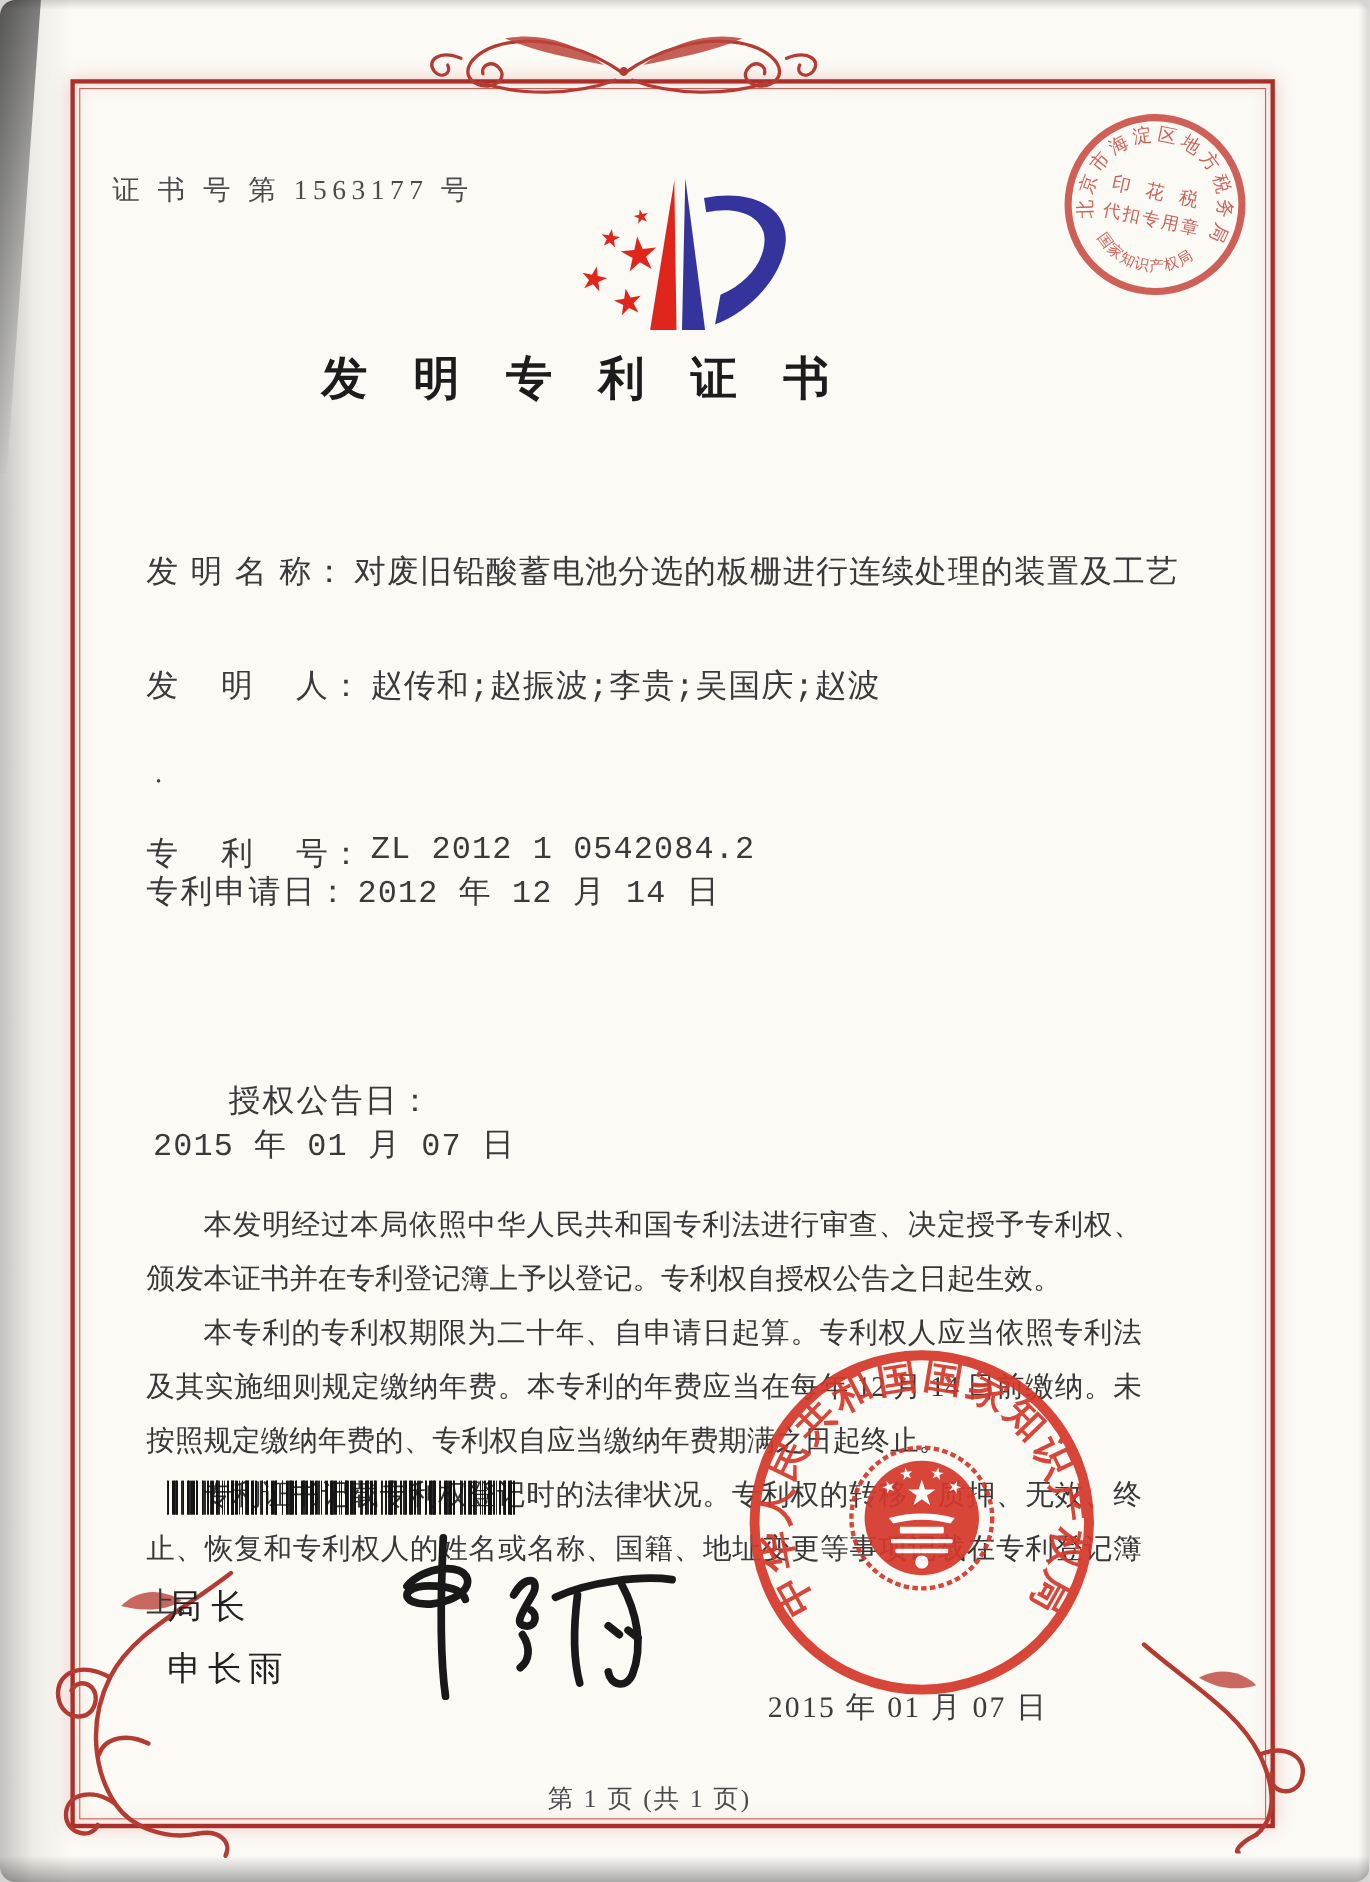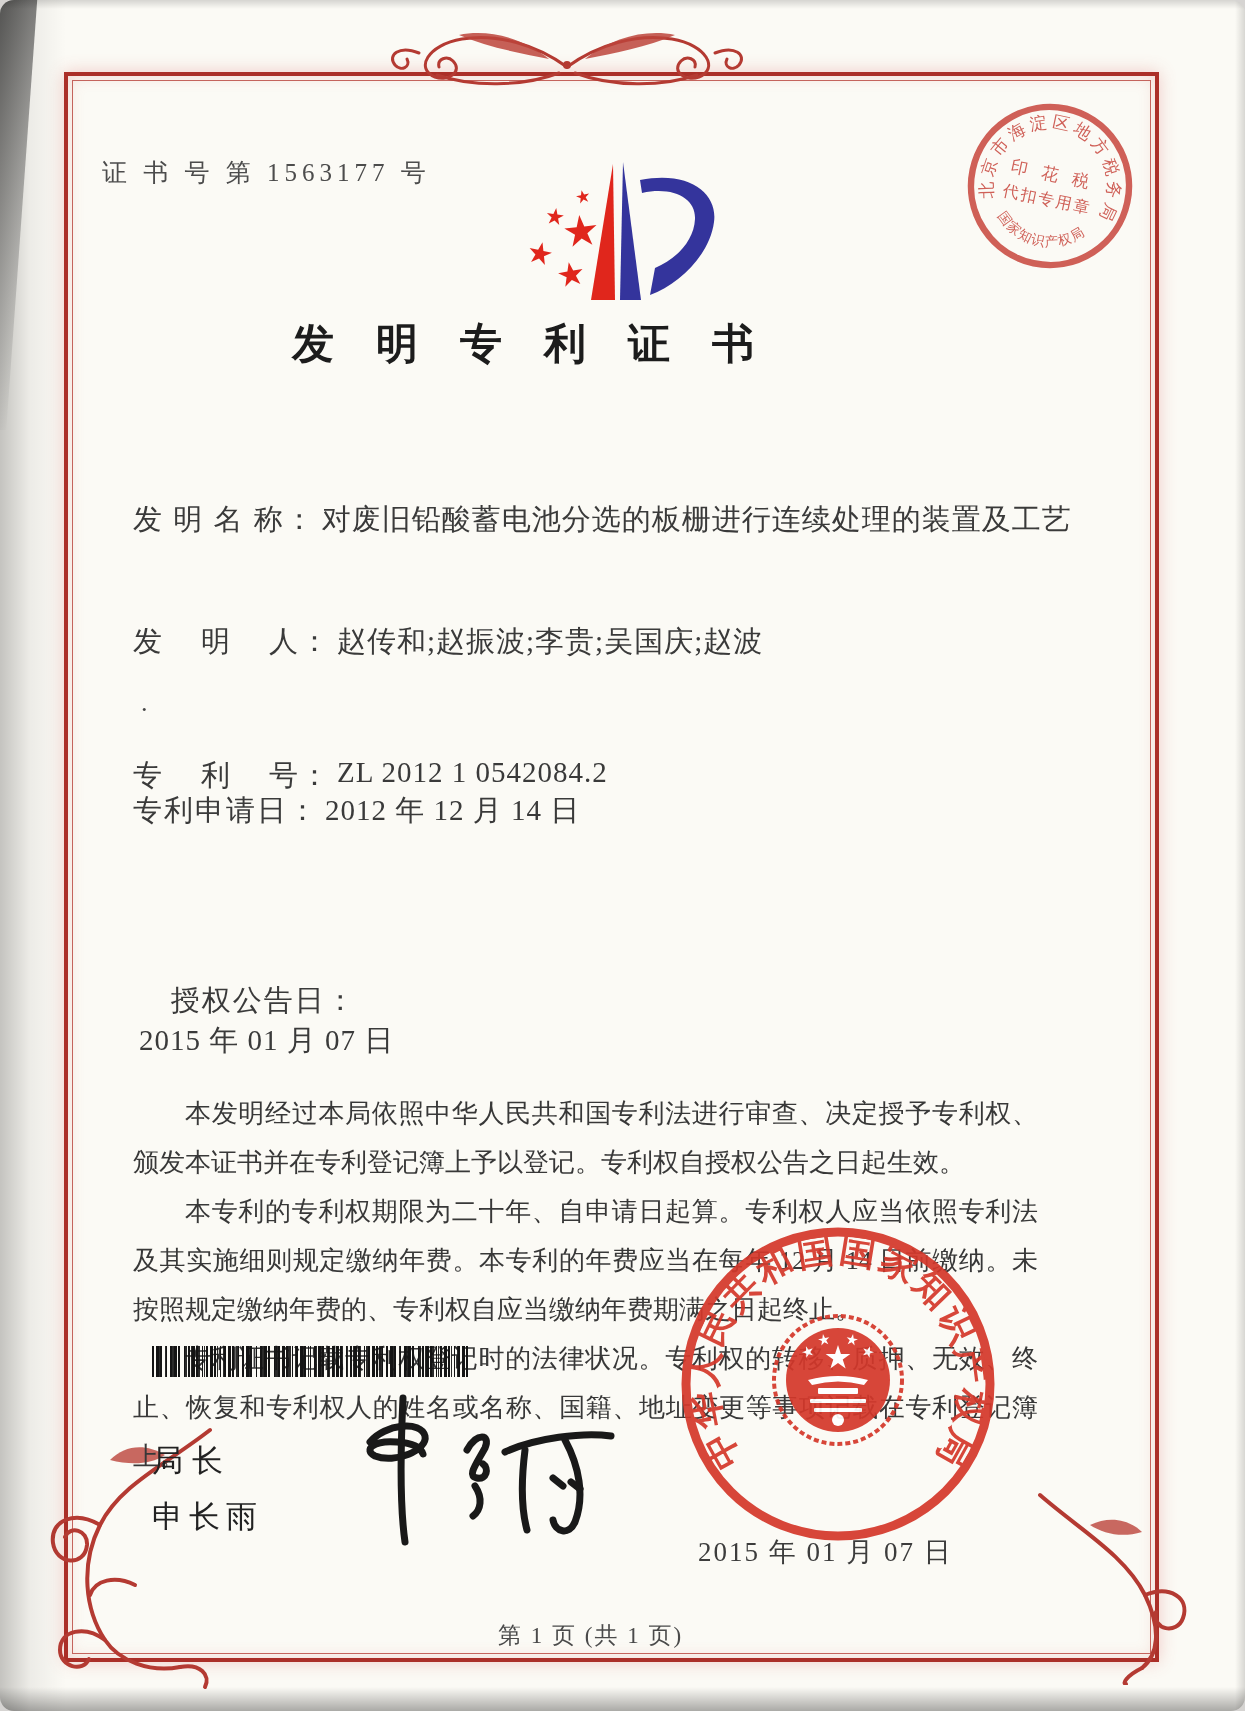--- a/index.html
+++ b/index.html
@@ -27,22 +27,22 @@
     box-shadow:0 0 16px rgba(214,94,88,.30), inset 0 0 16px rgba(214,94,88,.22);}
   .frame-inner{position:absolute;left:4px;top:4px;right:4px;bottom:4px;
     border:1.5px solid #c4635c;}
 
   .abs{position:absolute;}
   .cert-no{left:102px;top:156px;font-size:25px;letter-spacing:5px;color:#4c4c4c;white-space:pre;}
   .title{left:292px;top:316px;font-size:42px;font-weight:bold;letter-spacing:42px;color:#1c1c1c;white-space:nowrap;}
 
   .field{left:133px;font-size:29px;color:#3a3a3a;white-space:pre;display:flex;text-align:center;}
   .field .lab{white-space:pre;letter-spacing:2px;}
-  .field .val{margin-left:6px;letter-spacing:1px;}
-  .f0{top:500px;} .f1{top:622px;} .f2{top:716px;margin-top:40px;} .f3{top:791px;} .f4{top:890px;} .f5{top:981px;flex-direction:column;}
+  .field .val{margin-left:6px;letter-spacing:1px;font-family:Liberation Mono, monospace;}
+  .f0{top:500px;} .f1{top:604px;} .f2{top:716px;margin-top:40px;} .f3{top:791px;} .f4{top:890px;} .f5{top:981px;flex-direction:column;}
   .stray{left:141px;top:688px;font-size:26px;color:#444;}
 
   .body-text{left:133px;top:1089px;width:905px;font-size:26px;line-height:49px;
     color:#383838;text-align:justify;}
   .body-text p{margin:0;text-indent:2em;}
 
   .barcode{left:152px;top:1346px;width:318px;height:31px;
     background:
      repeating-linear-gradient(90deg,#141414 0 2px,transparent 2px 4px,#141414 4px 7px,transparent 7px 8px,#141414 8px 10px,transparent 10px 14px,#141414 14px 15px,transparent 15px 18px),
      repeating-linear-gradient(90deg,rgba(20,20,20,.9) 0 1px,transparent 1px 6px,rgba(20,20,20,.9) 6px 9px,transparent 9px 13px);}

